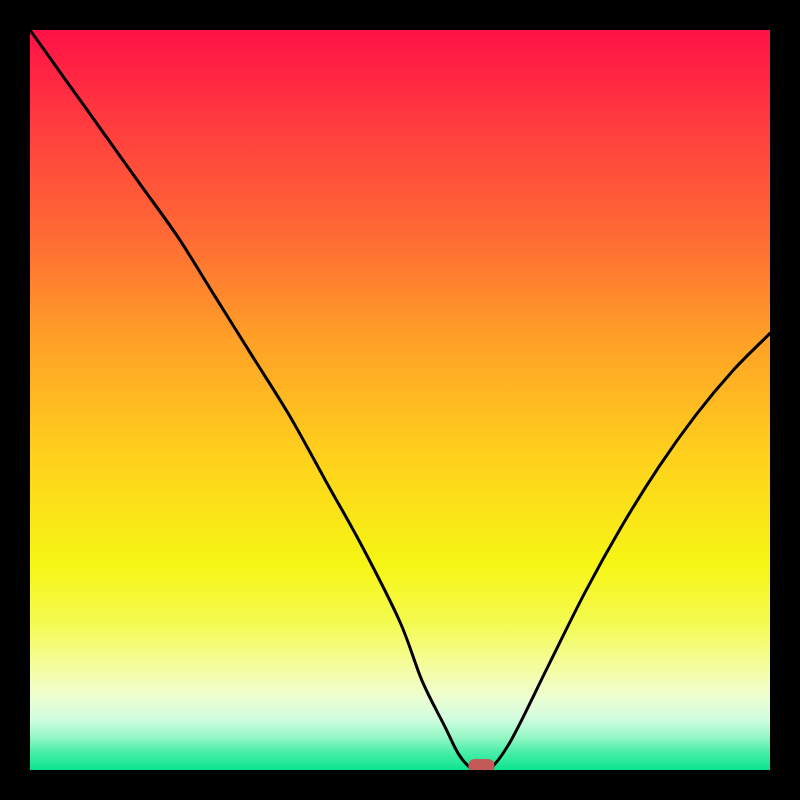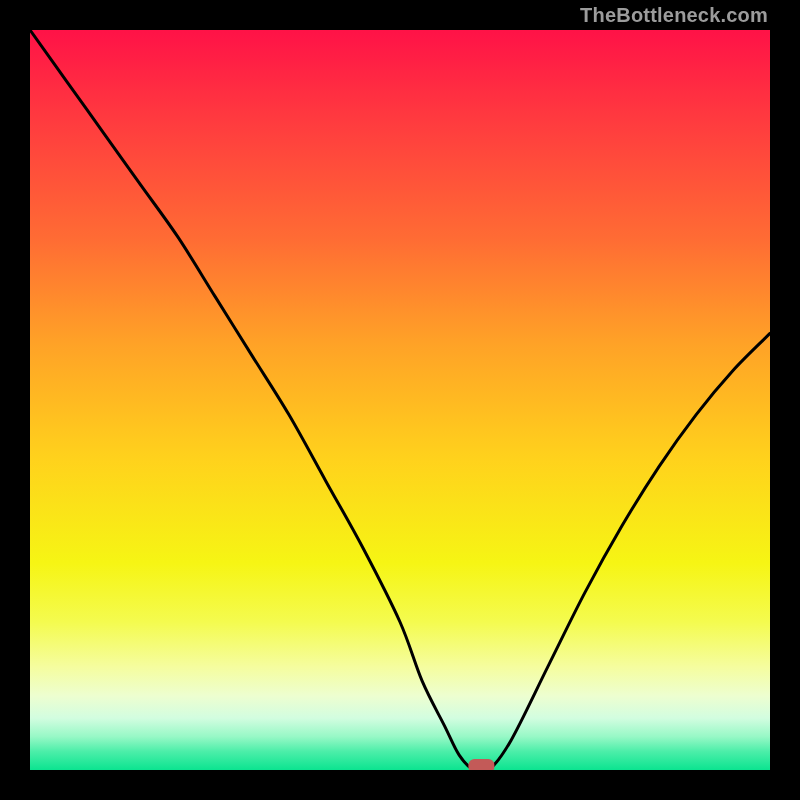--- a/index.html
+++ b/index.html
@@ -33,21 +33,20 @@
     font-size: 20px;
     font-weight: bold;
     letter-spacing: 0.2px;
   }
   svg { display: block; }
 </style>
 </head>
 <body>
 
 <div class="chart-wrap">
-  <div class="attribution">TheBottleneck.com</div>
   <div class="plot-area">
     <svg id="chart-svg" width="740" height="740" viewBox="0 0 740 740">
       <defs>
         <linearGradient id="bg-grad" x1="0" y1="0" x2="0" y2="1">
             <stop offset="0%" stop-color="#ff1247"></stop>
             <stop offset="12%" stop-color="#ff3a3f"></stop>
             <stop offset="28.000000000000004%" stop-color="#ff6b34"></stop>
             <stop offset="42%" stop-color="#ffa127"></stop>
             <stop offset="57.99999999999999%" stop-color="#ffd21c"></stop>
             <stop offset="72%" stop-color="#f6f514"></stop>

